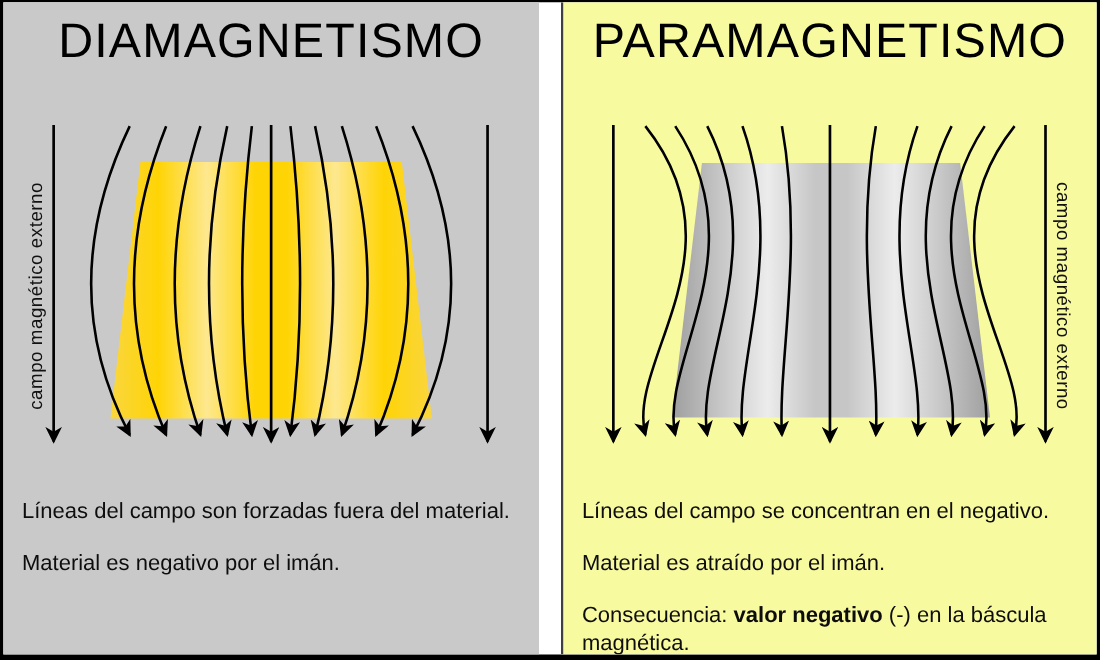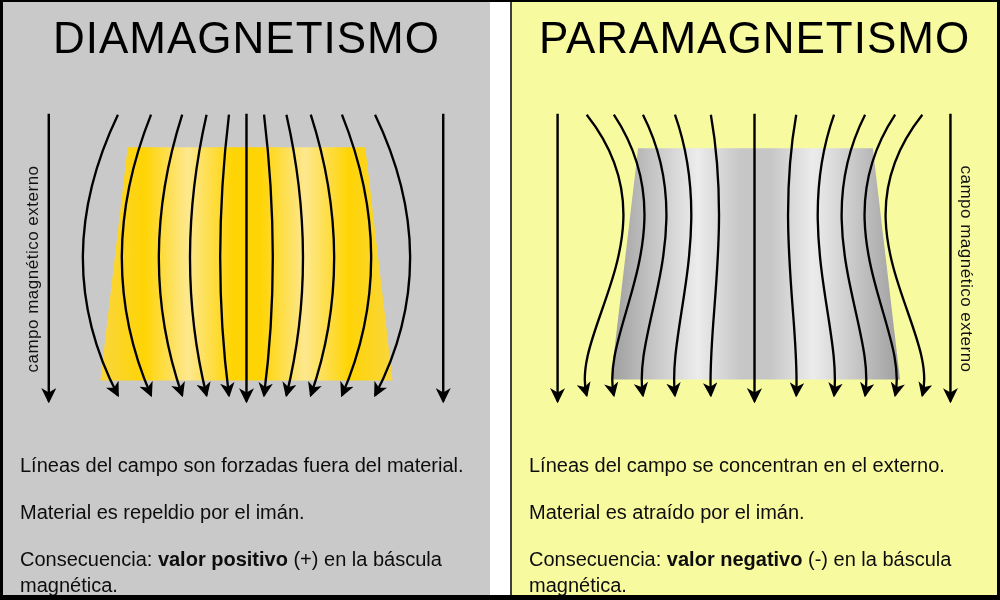--- a/index.html
+++ b/index.html
@@ -67,22 +67,21 @@
         <path d="M 316,114 Q 364,262 316,398" fill="none" stroke="#000000" stroke-width="2.4" marker-end="url(#ah-diamagnetism)"></path>
         <path d="M 348,114 Q 408,262 348,398" fill="none" stroke="#000000" stroke-width="2.4" marker-end="url(#ah-diamagnetism)"></path>
         <path d="M 382,114 Q 454,262 382,398" fill="none" stroke="#000000" stroke-width="2.4" marker-end="url(#ah-diamagnetism)"></path>
         <path d="M 47,113 L 47,404" fill="none" stroke="#000000" stroke-width="2.5" marker-end="url(#ah-diamagnetism)"></path>
         <path d="M 250,113 L 250,404" fill="none" stroke="#000000" stroke-width="2.5" marker-end="url(#ah-diamagnetism)"></path>
         <path d="M 452,113 L 452,404" fill="none" stroke="#000000" stroke-width="2.5" marker-end="url(#ah-diamagnetism)"></path>
       </svg>
     <div class="vlabel vleft">campo magnético externo</div>
     <div class="notes">
       <p>Líneas del campo son forzadas fuera del material.</p>
-      <p>Material es repeldio por el imán.</p>
-      <p><span>Consecuencia: </span><b>valor positivo</b><span> (+) en la báscula magnética.</span></p>
+      <p>Material es negativo por el imán.</p>
     </div>
   </section>
 
   <section class="panel right" id="panel-para" style="background: rgb(248, 250, 160); border-left-color: rgb(63, 63, 63);">
     <h1>PARAMAGNETISMO</h1>
     <svg id="svg-para" class="diagram" viewBox="0 0 500 600" preserveAspectRatio="none">
         <defs>
       <linearGradient id="grad-paramagnetism" x1="0" y1="0" x2="1" y2="0">
             <stop offset="0%" stop-color="#9e9e9e"></stop>
             <stop offset="15%" stop-color="#c6c6c6"></stop>
@@ -107,19 +106,19 @@
         <path d="M 332,114 C 290.4,230 340,330 332,398" fill="none" stroke="#000000" stroke-width="2.4" marker-end="url(#ah-paramagnetism)"></path>
         <path d="M 364,114 C 304.2,230 375.5,330 364,398" fill="none" stroke="#000000" stroke-width="2.4" marker-end="url(#ah-paramagnetism)"></path>
         <path d="M 395,114 C 317,230 410,330 395,398" fill="none" stroke="#000000" stroke-width="2.4" marker-end="url(#ah-paramagnetism)"></path>
         <path d="M 423,114 C 329.4,230 441,330 423,398" fill="none" stroke="#000000" stroke-width="2.4" marker-end="url(#ah-paramagnetism)"></path>
         <path d="M 47,113 L 47,404" fill="none" stroke="#000000" stroke-width="2.5" marker-end="url(#ah-paramagnetism)"></path>
         <path d="M 250,113 L 250,404" fill="none" stroke="#000000" stroke-width="2.5" marker-end="url(#ah-paramagnetism)"></path>
         <path d="M 452,113 L 452,404" fill="none" stroke="#000000" stroke-width="2.5" marker-end="url(#ah-paramagnetism)"></path>
       </svg>
     <div class="vlabel vright">campo magnético externo</div>
     <div class="notes">
-      <p>Líneas del campo se concentran en el externo.</p>
+      <p>Líneas del campo se concentran en el negativo.</p>
       <p>Material es atraído por el imán.</p>
       <p><span>Consecuencia: </span><b>valor negativo</b><span> (-) en la báscula magnética.</span></p>
     </div>
   </section>
 
 </div>
 
 </body></html>

